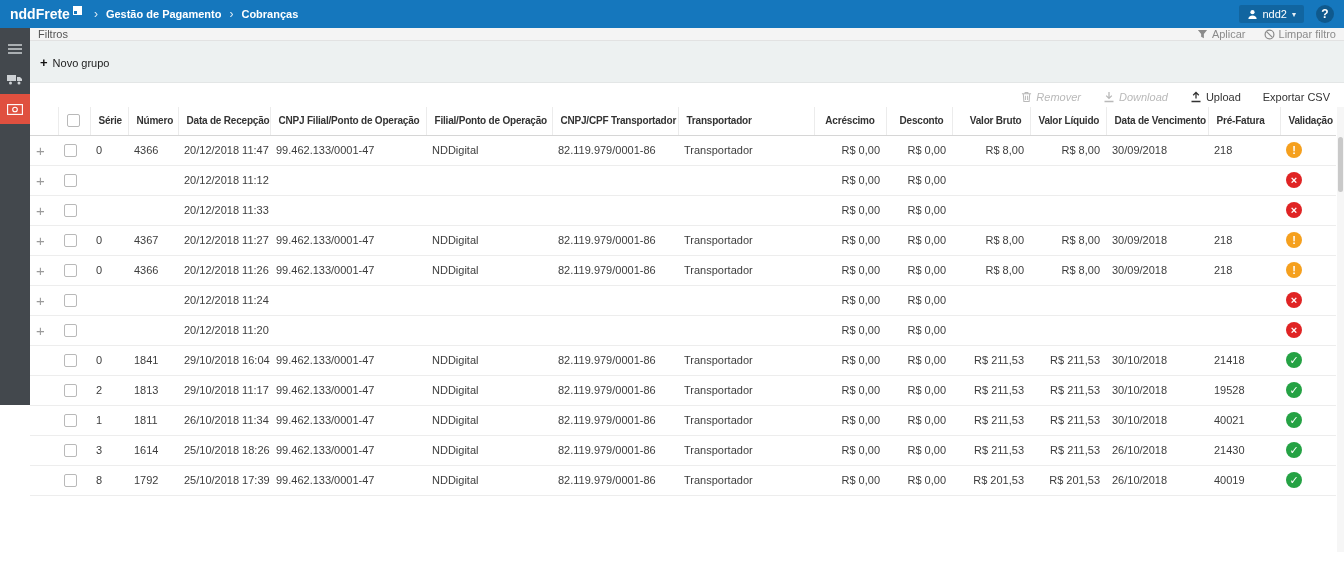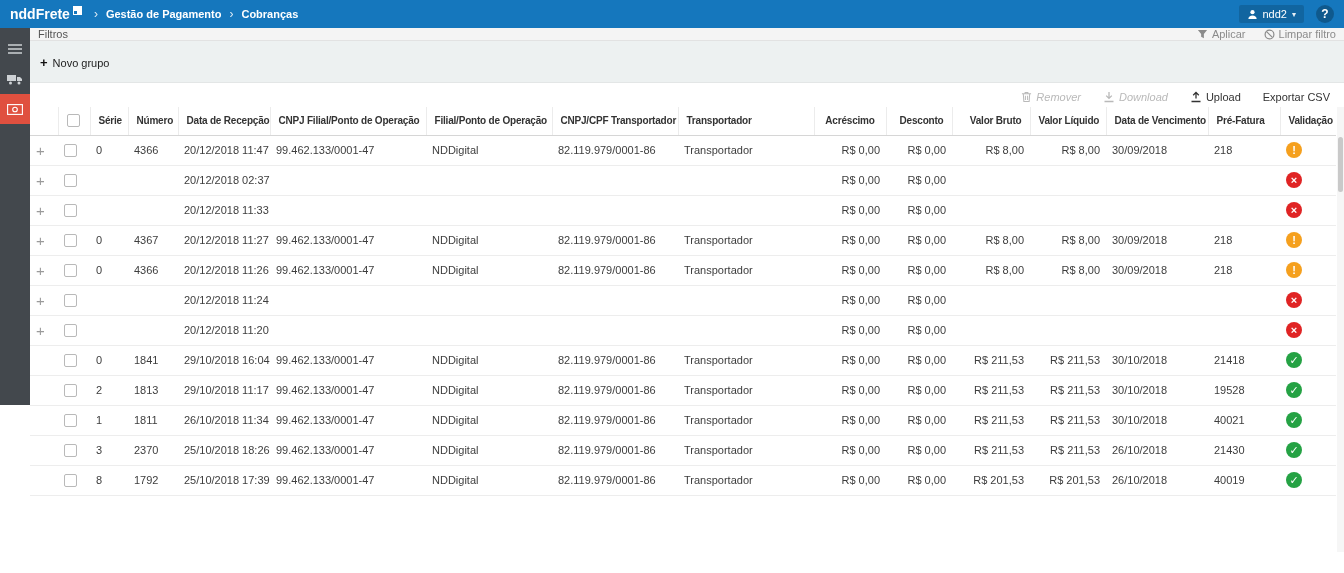--- a/index.html
+++ b/index.html
@@ -244,21 +244,21 @@
                 <td style="text-align: right;">R$ 8,00</td>
                 <td>30/09/2018</td>
                 <td>218</td>
                 <td><span class="status-icon" style="background: rgb(245, 160, 30);">!</span></td>
               </tr>
               <tr>
                 <td><span class="expand-btn">+</span></td>
                 <td><span class="checkbox"></span></td>
                 <td></td>
                 <td></td>
-                <td>20/12/2018 02:37</td>
+                <td>20/12/2018 11:12</td>
                 <td></td>
                 <td></td>
                 <td></td>
                 <td></td>
                 <td style="text-align: right;">R$ 0,00</td>
                 <td style="text-align: right;">R$ 0,00</td>
                 <td style="text-align: right;"></td>
                 <td style="text-align: right;"></td>
                 <td></td>
                 <td></td>
@@ -405,21 +405,21 @@
                 <td style="text-align: right;">R$ 211,53</td>
                 <td style="text-align: right;">R$ 211,53</td>
                 <td>30/10/2018</td>
                 <td>40021</td>
                 <td><span class="status-icon" style="background: rgb(37, 162, 68);">✓</span></td>
               </tr>
               <tr>
                 <td></td>
                 <td><span class="checkbox"></span></td>
                 <td>3</td>
-                <td>2370</td>
+                <td>1614</td>
                 <td>25/10/2018 18:26</td>
                 <td>99.462.133/0001-47</td>
                 <td>NDDigital</td>
                 <td>82.119.979/0001-86</td>
                 <td>Transportador</td>
                 <td style="text-align: right;">R$ 0,00</td>
                 <td style="text-align: right;">R$ 0,00</td>
                 <td style="text-align: right;">R$ 211,53</td>
                 <td style="text-align: right;">R$ 211,53</td>
                 <td>26/10/2018</td>

